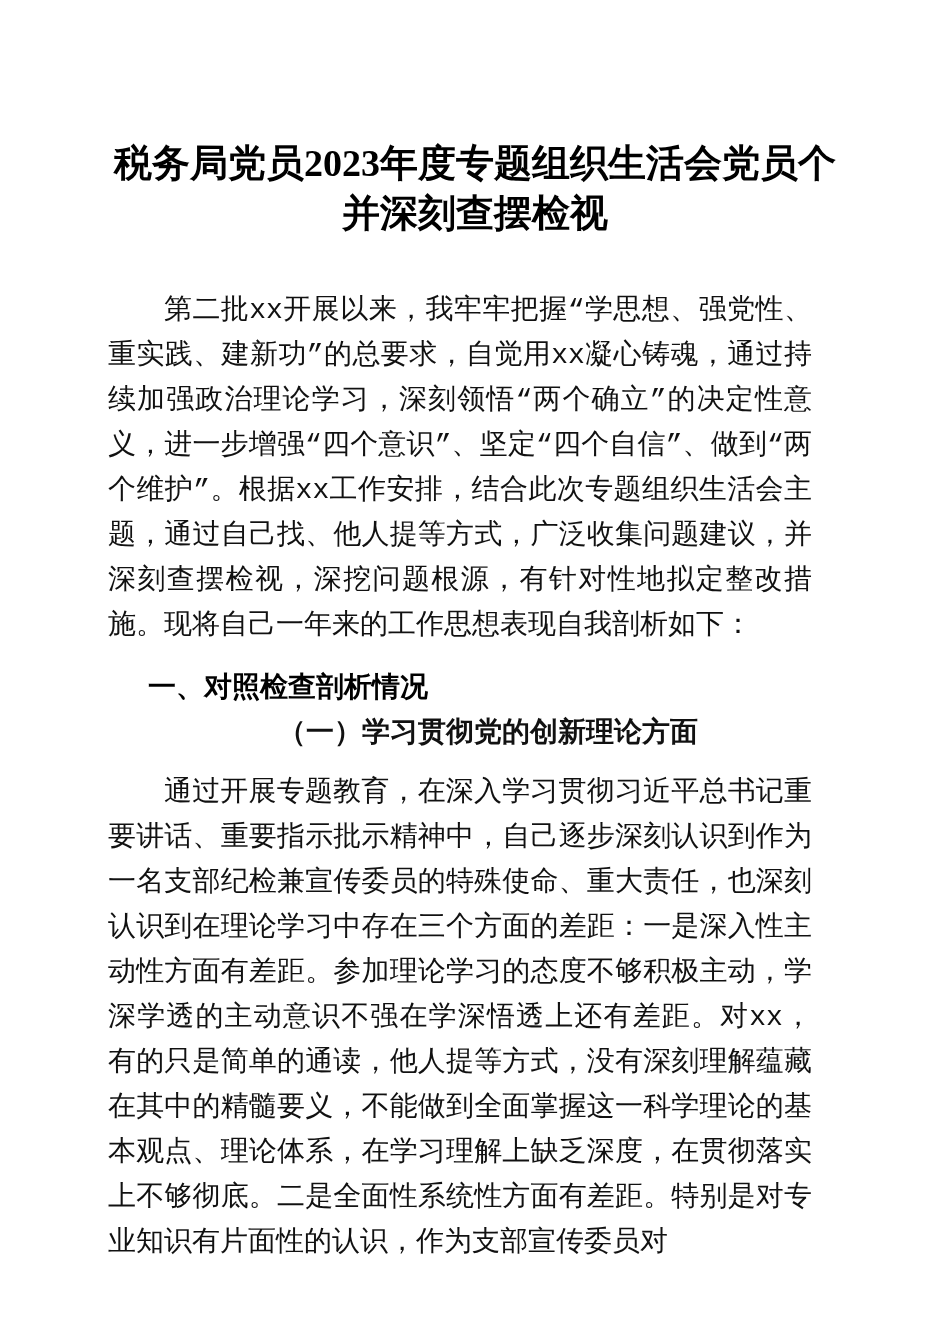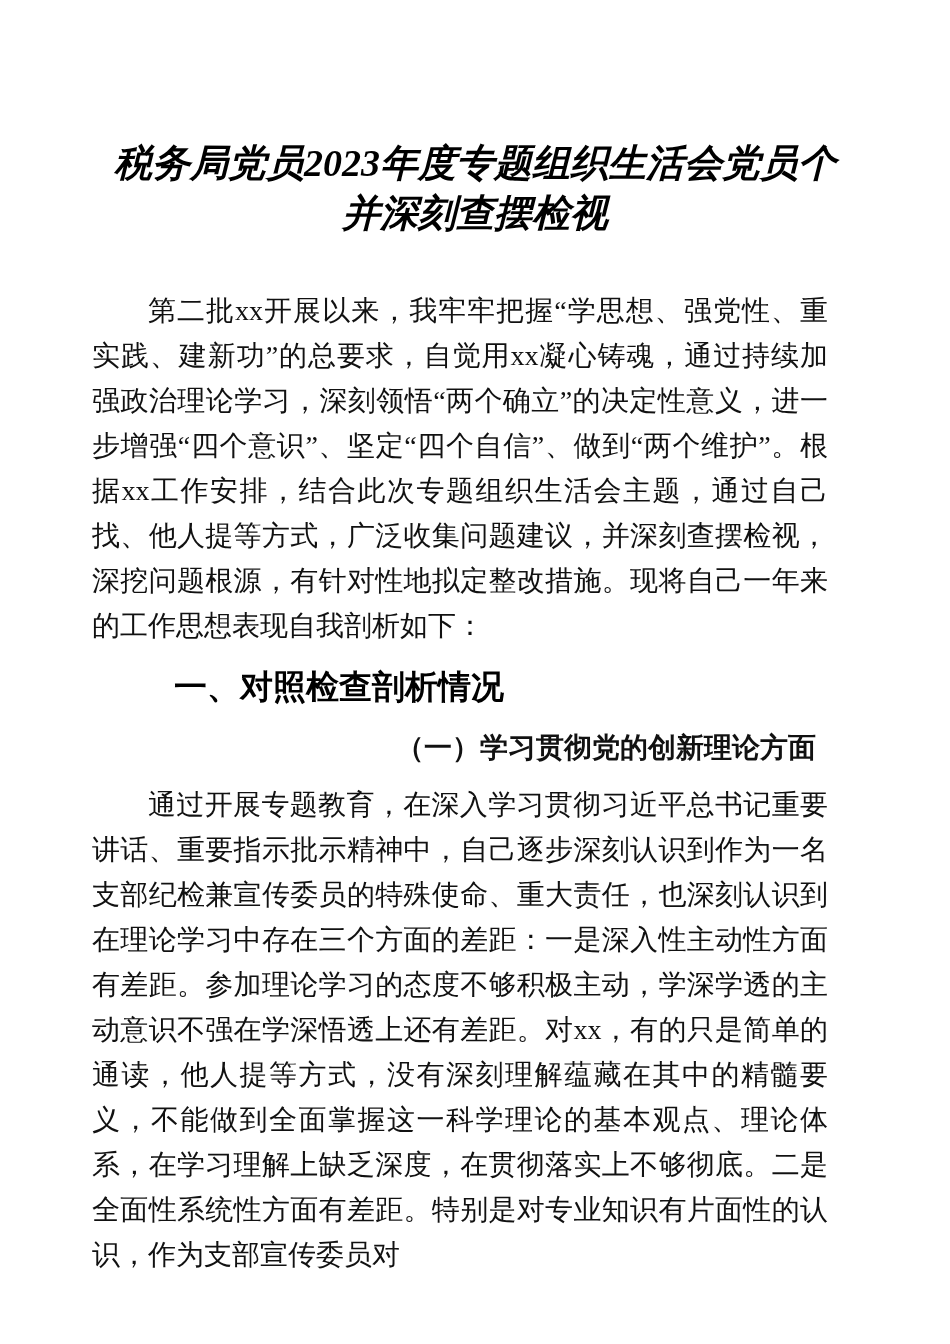--- a/index.html
+++ b/index.html
@@ -21,53 +21,52 @@
     text-align: center;
     font-family: "Liberation Serif", "DejaVu Serif", serif;
     font-weight: bold;
     font-size: 38px;
     line-height: 50px;
     color: #000000;
   }
   .title-line {
     display: block;
     white-space: nowrap;
-    font-style: italic;
   }
   .content {
     margin: 50px 122px 0 92px;
     font-size: 28px;
     line-height: 45px;
     text-align: justify;
     color: #111111;
   }
   .content p {
-    margin: 0;
+    margin: 16px;
     text-indent: 2em;
-    font-family: Liberation Serif, serif;
+    font-family: Liberation Mono, monospace;
   }
   .content h2 {
-    margin: 16px;
+    margin: 0;
     text-indent: 2em;
     font-family: "Liberation Sans", "DejaVu Sans", sans-serif;
     font-weight: bold;
-    font-size: 33px;
+    font-size: 28px;
     line-height: 45px;
     color: #000000;
     text-align: left;
   }
   .content h3 {
-    margin: 12px;
+    margin: 0;
     text-indent: 2em;
     font-family: "Liberation Serif", "DejaVu Serif", serif;
     font-weight: bold;
     font-size: 28px;
     line-height: 45px;
     color: #111111;
-    text-align: right;
+    text-align: center;
   }
 </style>
 </head>
 <body>
 
 <div class="page">
 
   <h1 class="title-block">
     <span class="title-line">税务局党员2023年度专题组织生活会党员个</span>
     <span class="title-line">并深刻查摆检视</span>

